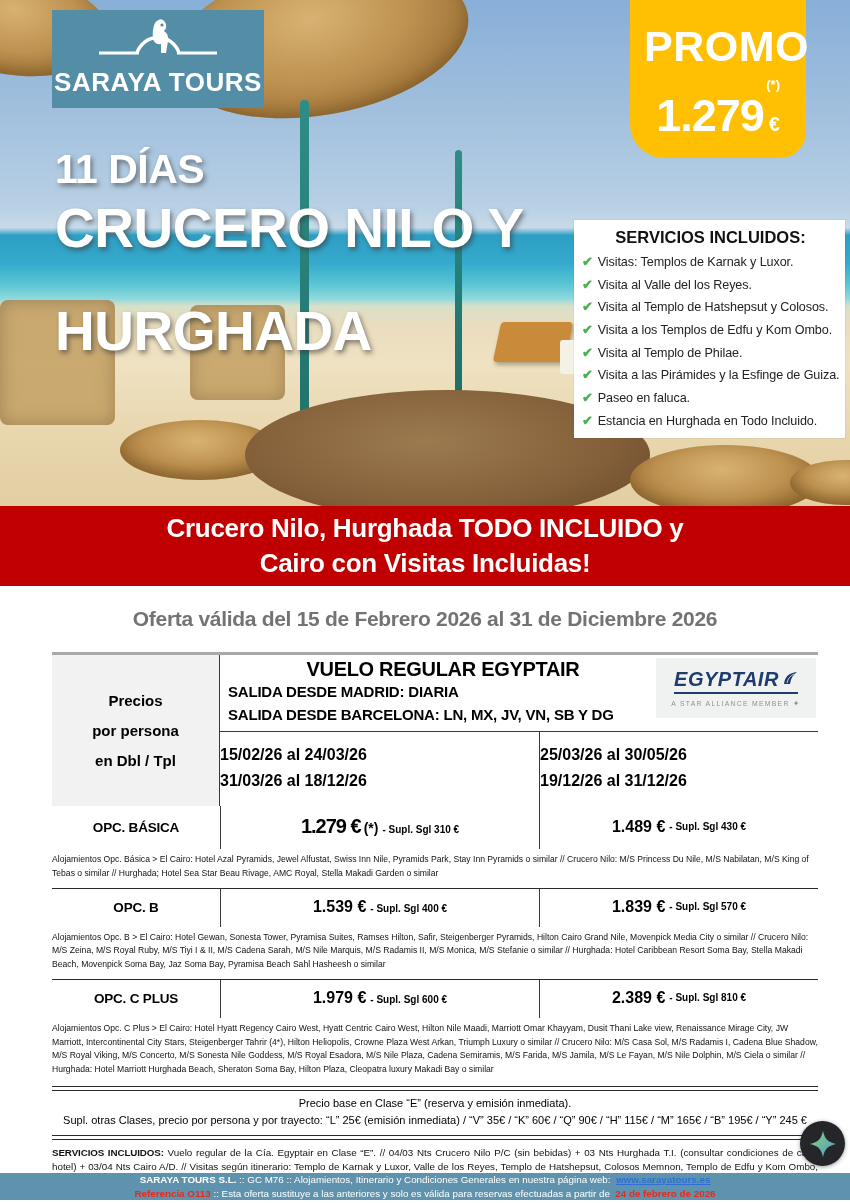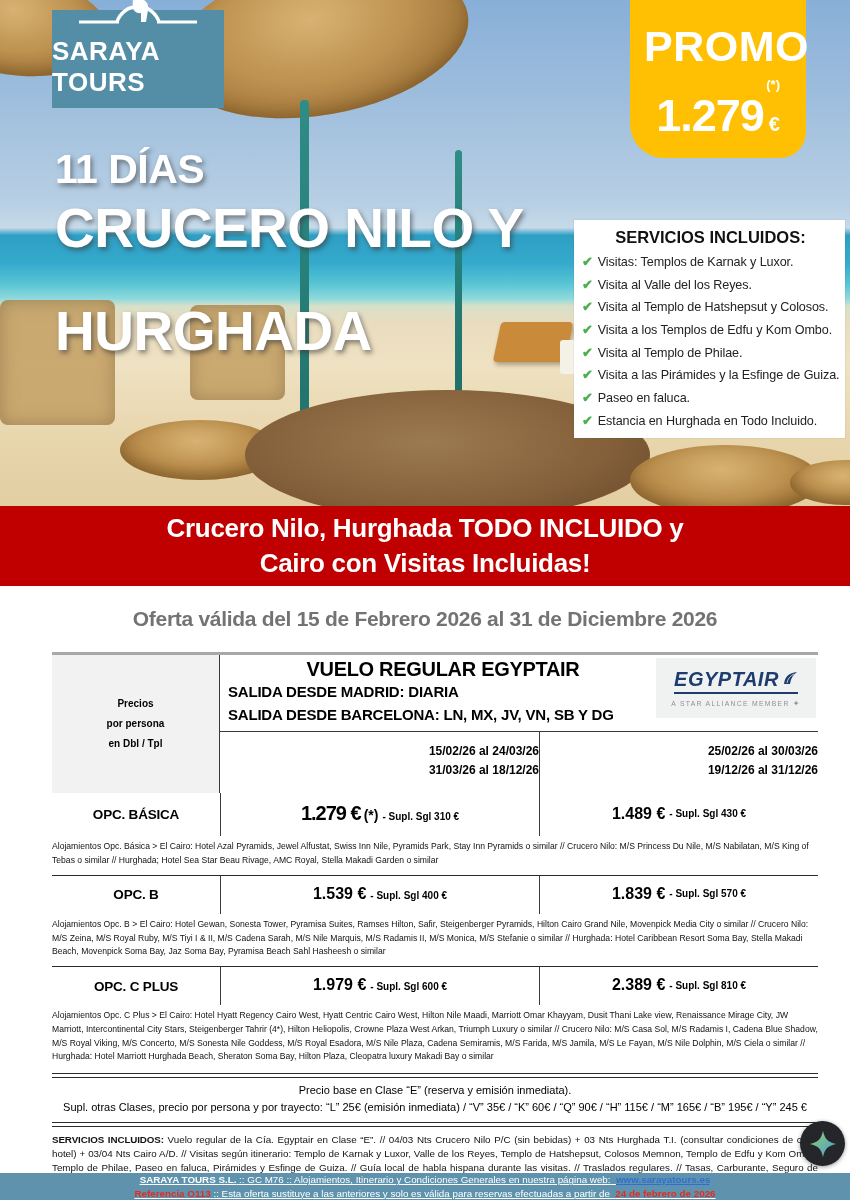--- a/index.html
+++ b/index.html
@@ -17,21 +17,21 @@
     box-shadow:inset 0 -6px 14px rgba(90,60,20,.35);}
   .pole{position:absolute;width:9px;background:linear-gradient(180deg,#2E8D86,#1F6D68);border-radius:4px;}
   .mound{position:absolute;border-radius:50%;
     background:radial-gradient(ellipse at 45% 40%, #9C7A50 0%, #85613B 55%, #6E4D2D 88%);}
   .hut{position:absolute;background:#C7A469;border-radius:8px;opacity:.9;
     box-shadow:inset 0 0 18px rgba(110,80,40,.5);}
   .lounger{position:absolute;background:#C98A3A;border-radius:4px;transform:skewX(-12deg);
     box-shadow:2px 3px 4px rgba(80,60,30,.4);}
   .towel{position:absolute;background:#F4F1E6;border-radius:3px;}
 
-  .brand-box{position:absolute;left:52px;top:10px;width:172px;height:98px;background:#548EA6;
+  .brand-box{position:absolute;left:52px;top:10px;width:212px;height:98px;background:#548EA6;
     display:flex;flex-direction:column;align-items:center;justify-content:flex-end;padding-bottom:10px;box-sizing:border-box;}
   .brand-name{color:#fff;font-weight:bold;font-size:26px;letter-spacing:.5px;}
   .brand-icon{margin-bottom:2px;}
 
   .promo-box{position:absolute;left:630px;top:0;width:176px;height:158px;background:#FFC003;
     border-radius:0 0 26px 34px;color:#fff;box-sizing:border-box;padding:22px 14px 0 14px;}
   .promo-label{font-size:43px;font-weight:bold;text-align:center;letter-spacing:.5px;}
   .promo-star{font-size:13px;font-weight:bold;text-align:right;padding-right:12px;margin-top:6px;}
   .promo-price-row{display:flex;align-items:baseline;justify-content:center;margin-top:-2px;}
   .promo-price{font-size:45px;font-weight:bold;letter-spacing:-1px;}
@@ -55,32 +55,32 @@
 
   
   .offer-line{height:66px;display:flex;align-items:center;justify-content:center;
     font-size:21px;font-weight:bold;color:#737373;letter-spacing:-.3px;}
 
   
   .ptable{margin:0 32px 0 52px;width:766px;font-size:13px;color:#000;}
   .t-top{display:flex;border-top:3px solid #A8A8A8;}
   .cell-pricelabel{width:168px;box-sizing:border-box;background:#F2F2F2;border-right:1px solid #3a3a3a;
     display:flex;align-items:center;justify-content:center;text-align:center;
-    font-weight:bold;font-size:10px;line-height:2.0;white-space:pre-line;}
+    font-weight:bold;font-size:15px;line-height:2.0;white-space:pre-line;}
   .t-right{flex:1;min-width:0;}
   .t-head{position:relative;border-bottom:1px solid #3a3a3a;padding:3px 0 5px 8px;}
   .flight-title{text-align:center;font-weight:bold;font-size:20px;margin-right:160px;letter-spacing:-.3px;}
   .airline-box{position:absolute;right:2px;top:3px;width:160px;height:60px;background:#F0F1F1;
     display:flex;flex-direction:column;align-items:center;justify-content:center;}
   .airline-name{display:flex;align-items:center;font-style:italic;font-weight:bold;font-size:20px;
     color:#1E3C6E;letter-spacing:.5px;border-bottom:2px solid #1E3C6E;padding-bottom:1px;}
   .airline-sub{font-size:6.8px;color:#8E9396;letter-spacing:1.3px;margin-top:5px;display:flex;align-items:center;gap:3px;}
   .dep-line{font-weight:bold;font-size:15px;line-height:1.5;letter-spacing:-.2px;}
   .t-dates{display:flex;}
-  .date-col{box-sizing:border-box;text-align:right;font-weight:bold;font-size:12px;line-height:1.6;padding:10px 0 13px;}
+  .date-col{box-sizing:border-box;text-align:left;font-weight:bold;font-size:16px;line-height:1.6;padding:10px 0 13px;}
   .date-c2{width:320px;border-right:1px solid #3a3a3a;}
   .date-c3{flex:1;}
   .price-row{display:flex;align-items:stretch;}
   .pr-label{width:168px;display:flex;align-items:center;justify-content:center;
     font-weight:bold;font-size:13.5px;letter-spacing:-.2px;}
   .pr-c2{width:320px;box-sizing:border-box;border-left:1px solid #3a3a3a;border-right:1px solid #3a3a3a;
     display:flex;align-items:baseline;justify-content:center;padding:9px 0 11px;}
   .pr-c3{flex:1;display:flex;align-items:center;justify-content:center;padding:9px 0 11px;}
   .big-price{font-size:20px;font-weight:bold;letter-spacing:-1px;}
   .big-note{font-size:14px;font-weight:bold;margin-left:3px;}
@@ -95,21 +95,21 @@
   .notes{margin:6px 32px 0 52px;}
   .note{font-size:9.8px;line-height:1.42;color:#111;margin:6px 0;text-align:justify;}
   .note b{letter-spacing:-.1px;}
 
   
   .footer{position:absolute;left:0;bottom:3px;width:850px;height:27px;background:#5F93AD;
     display:flex;flex-direction:column;align-items:center;justify-content:center;color:#fff;font-size:9.8px;line-height:1.35;}
   .footer b{font-weight:bold;}
   .f-link{color:#2E6FD6;text-decoration:underline;font-weight:bold;cursor:pointer;}
   .f-red{color:#E8291C;font-weight:bold;}
-  .f-row{white-space:nowrap;text-decoration:underline;}
+  .f-row{white-space:nowrap;}
 
   
   .chat-widget{position:absolute;right:5px;bottom:37px;width:45px;height:45px;border-radius:50%;
     background:#24262A;display:flex;align-items:center;justify-content:center;cursor:pointer;
     box-shadow:0 1px 4px rgba(0,0,0,.4);}
 </style>
 </head>
 <body>
 
 <div id="page">
@@ -199,21 +199,21 @@
           </div>
           <div class="dep-line">SALIDA DESDE MADRID: DIARIA</div>
           <div class="dep-line">SALIDA DESDE BARCELONA: LN, MX, JV, VN, SB Y DG</div>
         </div>
         <div class="t-dates">
           <div class="date-col date-c2">
             <div>15/02/26 al 24/03/26</div>
             <div>31/03/26 al 18/12/26</div>
           </div>
           <div class="date-col date-c3">
-            <div>25/02/26 al 30/03/26</div>
+            <div>25/03/26 al 30/05/26</div>
             <div>19/12/26 al 31/12/26</div>
           </div>
         </div>
       </div>
     </div>
 
     <div class="price-row">
       <div class="pr-label">OPC. BÁSICA</div>
       <div class="pr-c2">
         <span class="big-price">1.279 €</span>

